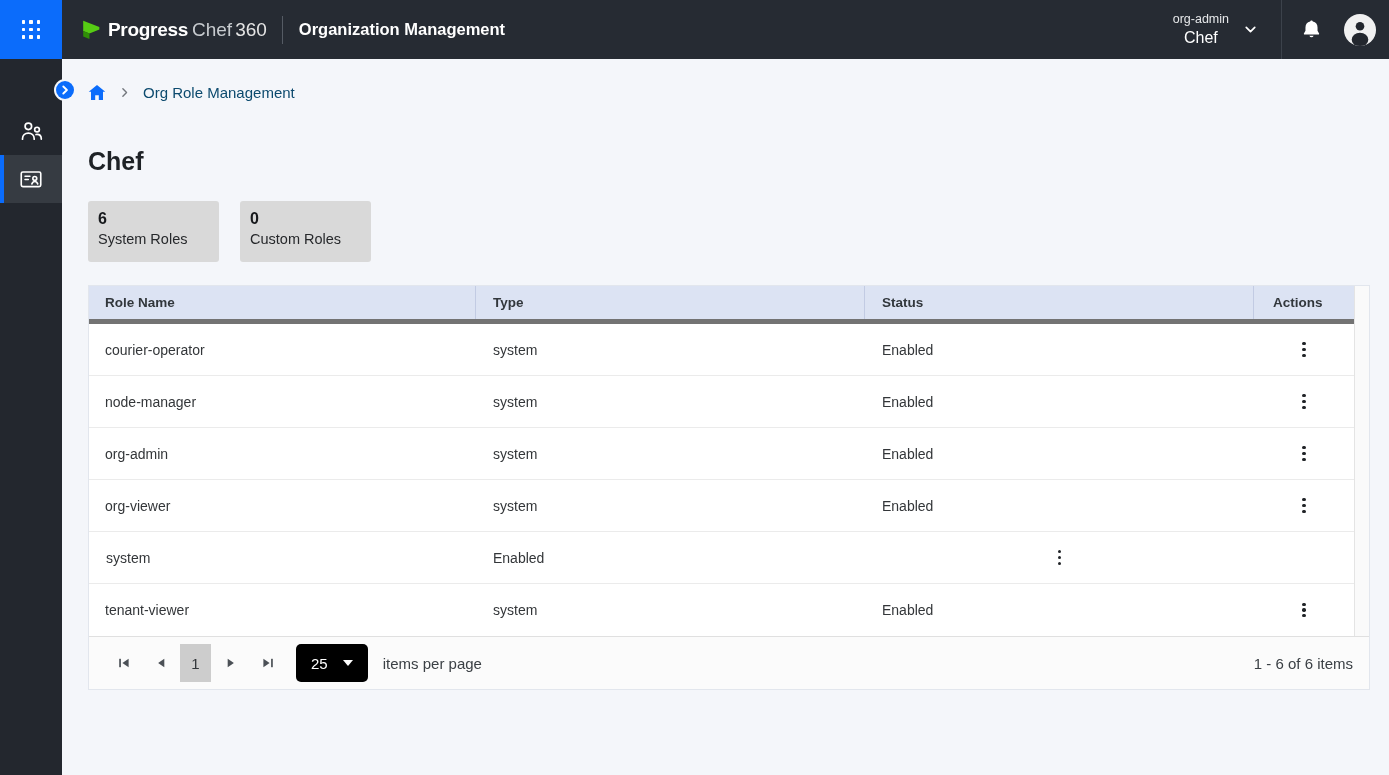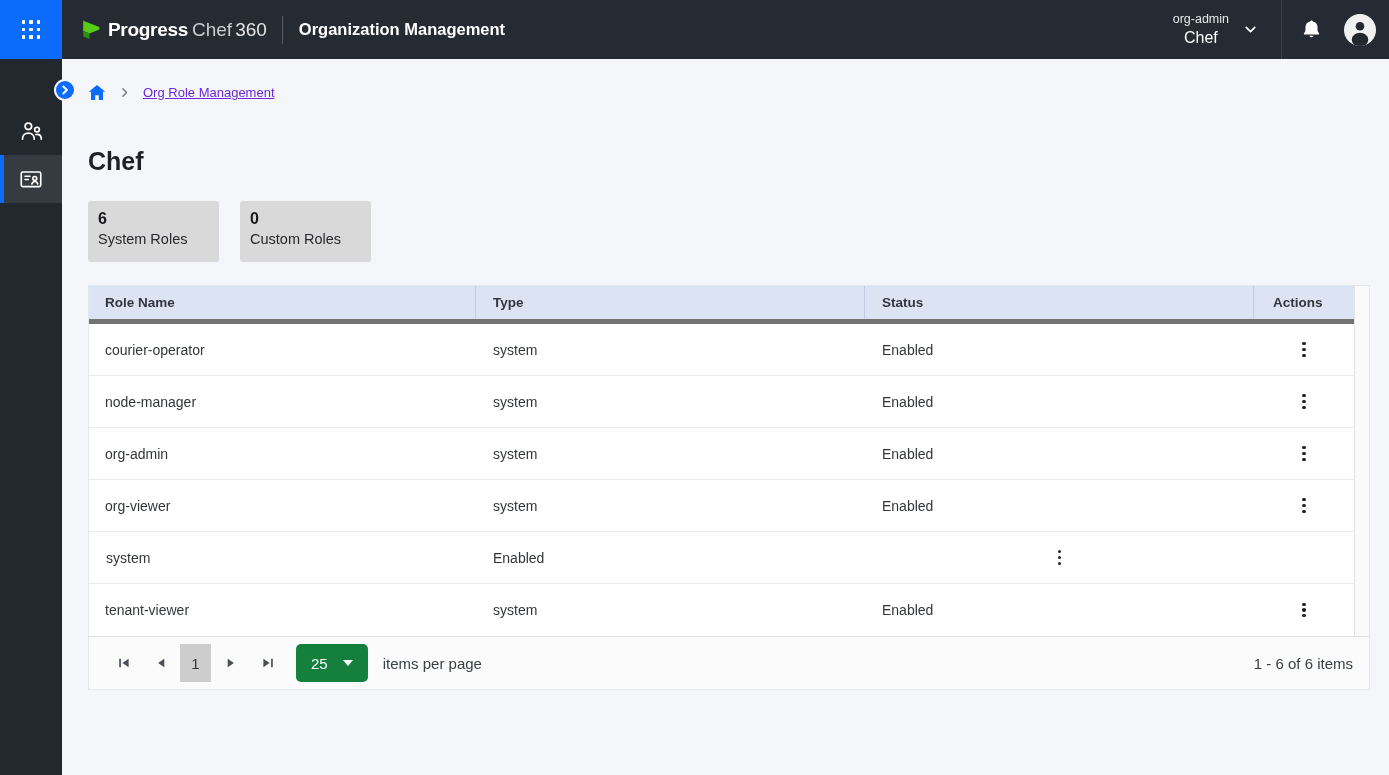--- a/index.html
+++ b/index.html
@@ -48,21 +48,21 @@
   .expand-btn {
     position:absolute; top:81px; left:56px; width:18px; height:18px;
     border-radius:50%; background:#0B6CFB; display:grid; place-items:center;
     box-shadow:0 0 0 2px #F4F6FA; z-index:25;
   }
 
   
   .main { position:absolute; top:59px; left:62px; right:0; bottom:0; overflow:hidden; }
   .breadcrumb { display:flex; align-items:center; gap:12px; padding:25px 0 0 26px; }
   .bc-home { display:grid; place-items:center; }
-  .bc-link { font-size:13px; color:#6d28d9; text-decoration:underline; cursor:pointer; }
+  .bc-link { font-size:15px; color:#0c4a6e; cursor:pointer; }
   .page-title { margin:46px 0 0 26px; font-size:25px; line-height:28px; font-weight:700; color:#1E2226; }
 
   .stats { display:flex; gap:21px; margin:26px 0 0 26px; }
   .stat-card { width:131px; height:61px; background:#D9D9D9; border-radius:3px; padding:8px 10px 0 10px; }
   .stat-value { font-size:16px; font-weight:700; color:#17191C; line-height:20px; }
   .stat-label { font-size:14.5px; color:#26282B; margin-top:2px; }
 
   
   .table-card { margin:23px 19px 0 26px; background:#fff; border:1px solid #E2E6ED; }
   .table-toolbar {
@@ -102,21 +102,21 @@
     height:53px; background:#FBFBFB; border-top:1px solid #E0E0E0;
     display:flex; align-items:center; justify-content:space-between; padding:0 16px;
   }
   .pager { display:flex; align-items:center; }
   .pg-btn { width:37px; height:37px; display:grid; place-items:center; }
   .pg-current {
     width:31px; height:38px; background:#CDCDCD; display:grid; place-items:center;
     font-size:15px; color:#33373B; margin:0 1px;
   }
   .page-size {
-    margin-left:10px; height:38px; background:#15803d; border-radius:5px;
+    margin-left:10px; height:38px; background:#000000; border-radius:5px;
     display:flex; align-items:center; gap:15px; padding:0 15px; cursor:pointer;
   }
   .page-size .ps-value { font-size:15px; color:#FFFFFF; }
   .pp-label { margin-left:15px; font-size:15px; color:#3B4045; }
   .range-label { font-size:15px; color:#3B4045; }
 </style>
 </head>
 <body>
 
 <div class="app">

